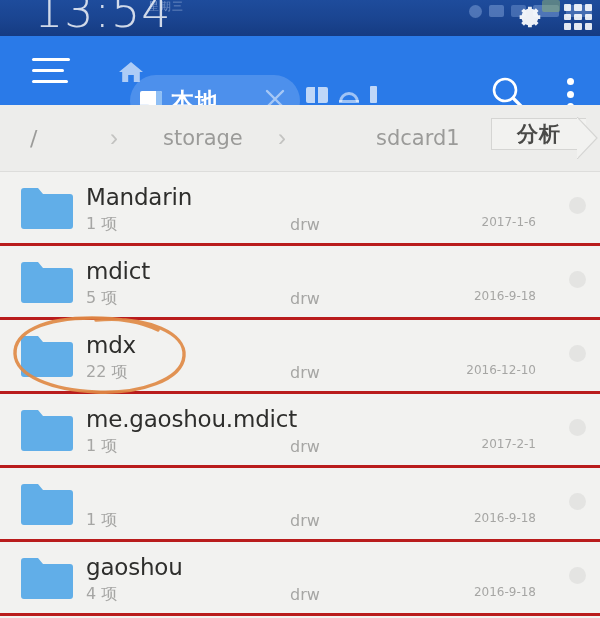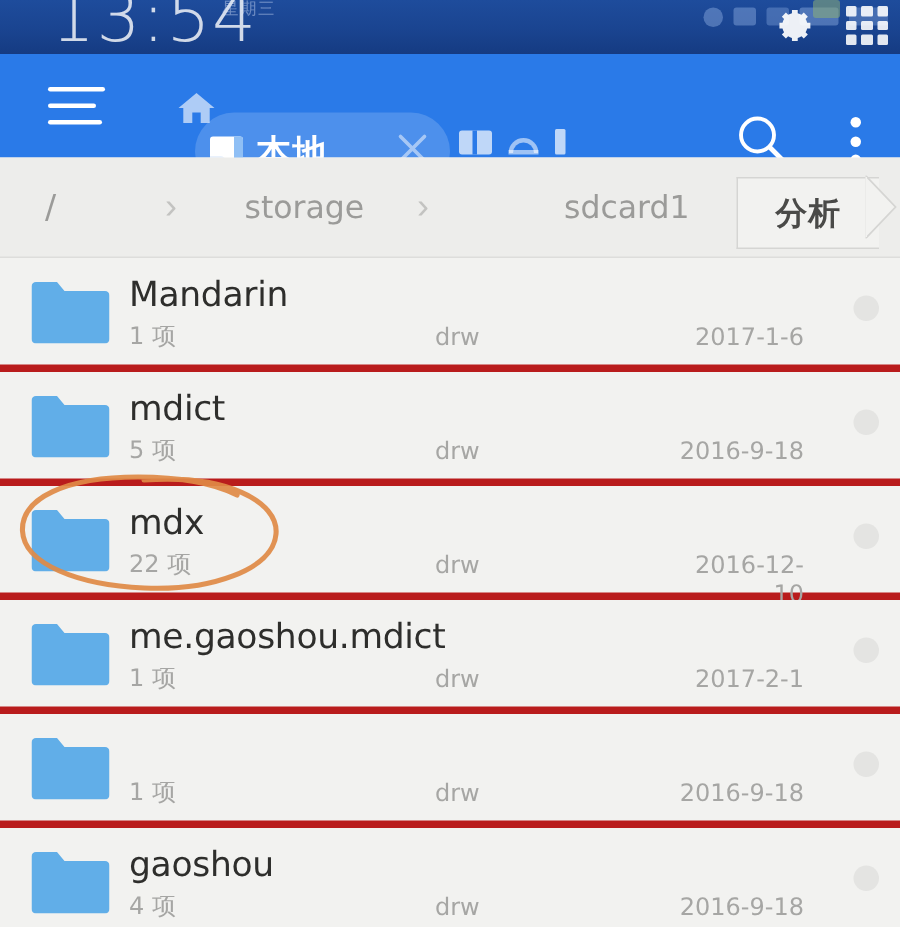--- a/index.html
+++ b/index.html
@@ -321,21 +321,21 @@
   }
   .crumb-sep-1 { left: 110px; }
   .crumb-sep-2 { left: 278px; }
   .crumb-storage { position: absolute; left: 163px; }
   .crumb-sdcard { position: absolute; left: 330px; margin-left: 46px; }
 
   .analyze-btn {
     position: absolute;
     right: 14px;
     top: 13px;
-    height: 48px;
+    height: 32px;
     width: 95px;
     background: #f2f2f0;
     border: 1px solid #d5d5d3;
     border-right: none;
     display: flex;
     align-items: center;
     justify-content: center;
     box-sizing: border-box;
   }
   .analyze-btn span {
@@ -354,21 +354,21 @@
   }
 
   
   .file-list {
     position: relative;
     background: #f2f2f0;
   }
   .file-row {
     position: relative;
     height: 71px;
-    border-bottom: 5px solid #b91c1c;
+    border-bottom: 3px solid #b91c1c;
     background: #f2f2f0;
   }
   .folder-icon {
     position: absolute;
     left: 21px;
     top: 16px;
     width: 52px;
     height: 41px;
   }
   .file-name {
@@ -393,21 +393,21 @@
     left: 290px;
     top: 43px;
     font-size: 16px;
     color: #a6a6a4;
     font-family: "DejaVu Sans", sans-serif;
   }
   .file-date {
     position: absolute;
     left: 448px;
     top: 43px;
-    font-size: 16px;
+    font-size: 12px;
     color: #a6a6a4;
     font-family: "DejaVu Sans", sans-serif;
     text-align: right;
     width: 88px;
   }
   .row-more {
     position: absolute;
     right: 14px;
     top: 25px;
     width: 17px;

